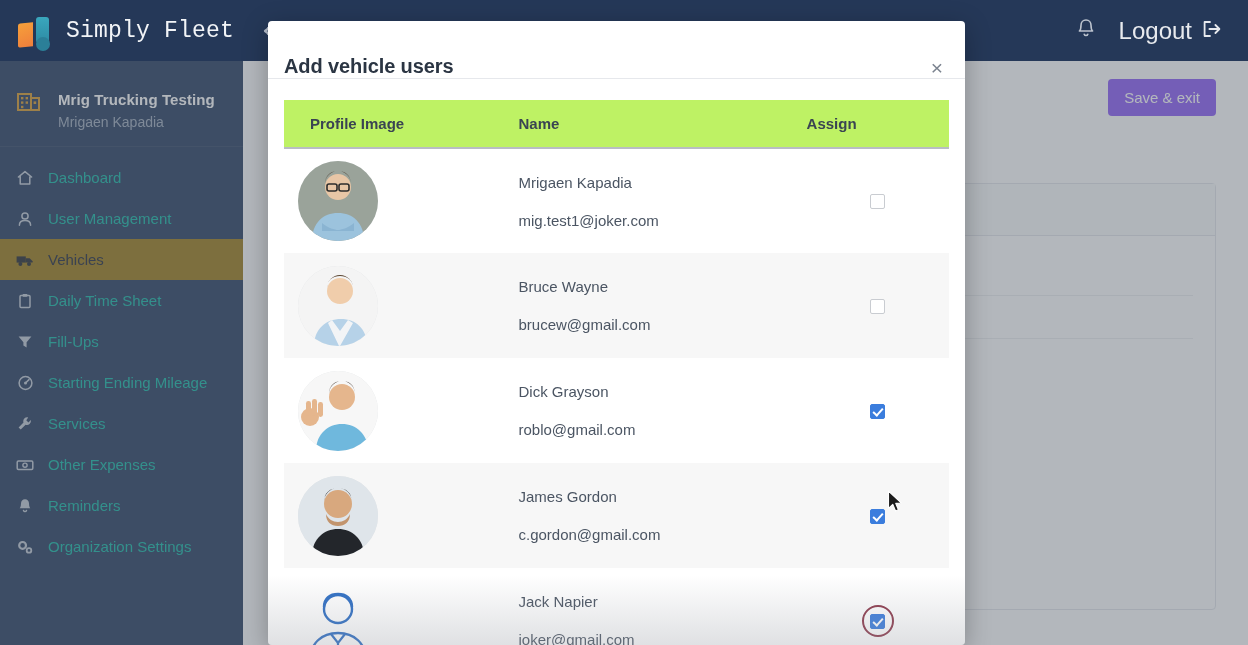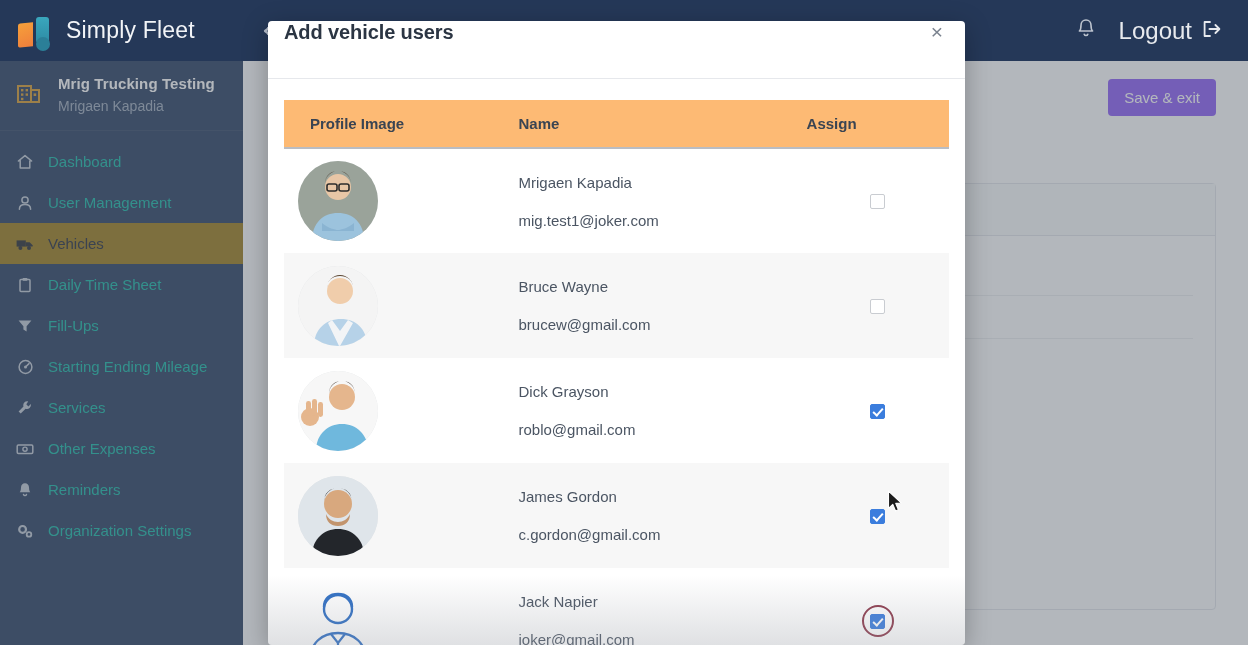--- a/index.html
+++ b/index.html
@@ -29,20 +29,21 @@
     background: #253858;
     display: flex;
     align-items: center;
     z-index: 5;
   }
   .brand {
     display: flex;
     align-items: center;
     padding-left: 16px;
     width: 243px;
+    font-family: Liberation Mono, monospace;
   }
   .logo-mark {
     position: relative;
     width: 42px;
     height: 36px;
     flex: 0 0 auto;
   }
   .logo-block {
     position: absolute;
     left: 2px; top: 10px;
@@ -105,21 +106,21 @@
     overflow: hidden;
   }
   .org-block {
     display: flex;
     align-items: center;
     gap: 12px;
     padding: 14px 14px 16px 14px;
     border-bottom: 1px solid rgba(255,255,255,.06);
   }
   .org-icon { flex: 0 0 auto; width: 32px; }
-  .org-meta { line-height: 1.18; }
+  .org-meta { line-height: 1.18; margin-top: 16px; }
   .org-name {
     color: #ffffff;
     font-size: 15px;
     font-weight: bold;
     letter-spacing: .1px;
   }
   .org-user {
     color: #9daabc;
     font-size: 14px;
     margin-top: 5px;
@@ -235,21 +236,21 @@
     height: 624px;
     background: #ffffff;
     border-radius: 4px;
     box-shadow: 0 6px 26px rgba(0,0,0,.28);
     z-index: 10;
     overflow: hidden;
   }
   .modal-head {
     height: 58px;
     display: flex;
-    align-items: flex-start;
+    align-items: flex-end;
     padding: 0 22px 0 16px;
     border-bottom: 1px solid #e6e8ec;
   }
   .modal-title {
     font-size: 20px;
     font-weight: bold;
     color: #2b3543;
     letter-spacing: -.1px;
   }
   .modal-close {
@@ -263,21 +264,21 @@
     font-family: "Liberation Sans", sans-serif;
   }
   .modal-body {
     position: relative;
     height: 566px;
     padding: 21px 16px 0 16px;
     overflow: hidden;
   }
   .utable { width: 100%; border-collapse: collapse; }
   .uthead th {
-    background: #fdba74;
+    background: #bef264;
     height: 48px;
     font-size: 15px;
     font-weight: bold;
     color: #3a4452;
     text-align: left;
     border-bottom: 2px solid #b9bdc4;
   }
   .th-img { width: 246px; padding-left: 26px; }
   .th-name { width: 300px; }
   .th-assign { width: 150px; text-align: center; }

